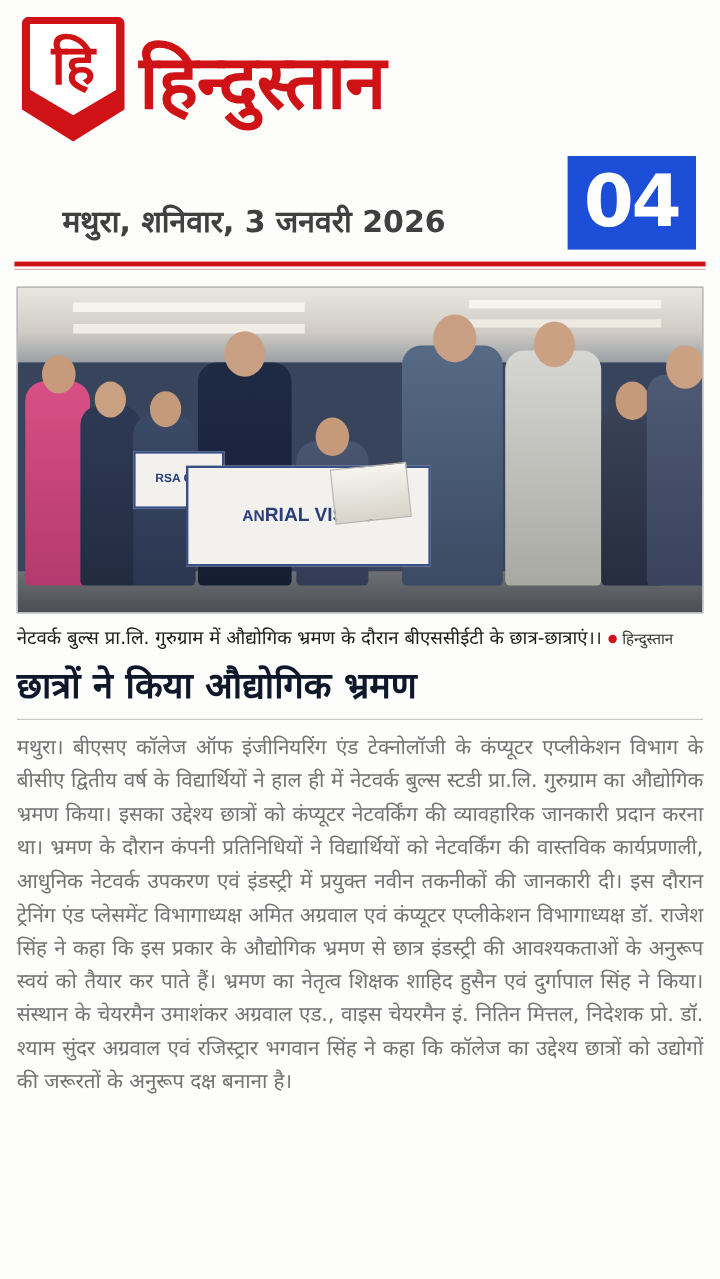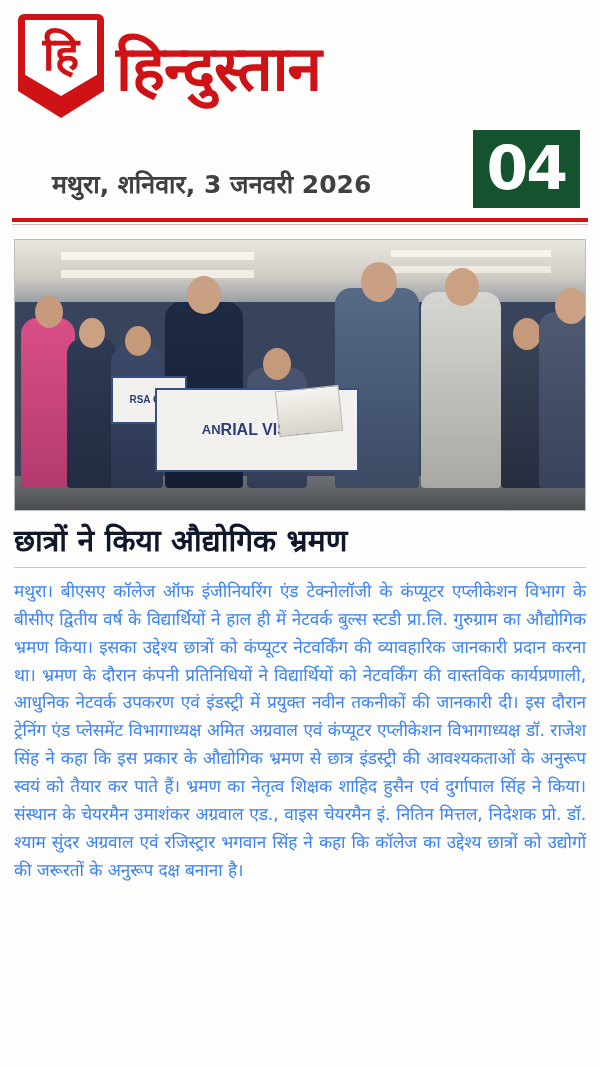--- a/index.html
+++ b/index.html
@@ -82,21 +82,21 @@
   }
   .dateline {
     font-family: "DejaVu Sans", sans-serif;
     font-size: 25px;
     font-weight: bold;
     color: #404040;
     padding-left: 40px;
     padding-bottom: 12px;
   }
   .page-number-box {
-    background: #14532d;
+    background: #1d4ed8;
     color: #ffffff;
     font-family: "DejaVu Sans", sans-serif;
     font-weight: bold;
     font-size: 60px;
     line-height: 1;
     padding: 8px 14px 10px 14px;
     margin-right: 8px;
     margin-bottom: 4px;
     letter-spacing: -2px;
   }
@@ -221,21 +221,21 @@
     margin: 8px 14px 0 14px;
   }
 
   
   .body-text {
     margin: 10px 14px 0 14px;
     font-family: "DejaVu Sans", sans-serif;
     font-size: 17.2px;
     line-height: 1.62;
     text-align: justify;
-    color: #3b82f6;
+    color: #737373;
     letter-spacing: -0.1px;
   }
 </style>
 </head>
 <body>
 
 <div class="page">
 
   <div class="masthead">
     <div class="logo-shield">
@@ -289,19 +289,22 @@
 
     <div class="banner" style="left:140px; top:148px; width:200px; height:80px; font-size:15px; flex-direction:row; justify-content:center;">
       <span style="font-size:13px;">AN</span>
       <span style="font-size:16px;">RIAL VISIT</span>
       <span style="font-size:13px;">O</span>
     </div>
 
     <div style="position:absolute; left:262px; top:148px; width:62px; height:44px; background:linear-gradient(180deg,#f6f4ef 0%,#d8d4cb 100%); border:1px solid #b9b5ac; transform:rotate(-6deg);"></div>
   </div>
 
+  <div class="caption">
+    <span>नेटवर्क बुल्स प्रा.लि. गुरुग्राम में औद्योगिक भ्रमण के दौरान बीएससीईटी के छात्र-छात्राएं।।</span><span class="credit-dot"></span><span class="credit">हिन्दुस्तान</span>
+  </div>
 
   <div class="headline">छात्रों ने किया औद्योगिक भ्रमण</div>
   <div class="headline-rule"></div>
 
   <div class="body-text">मथुरा। बीएसए कॉलेज ऑफ इंजीनियरिंग एंड टेक्नोलॉजी के कंप्यूटर एप्लीकेशन विभाग के बीसीए द्वितीय वर्ष के विद्यार्थियों ने हाल ही में नेटवर्क बुल्स स्टडी प्रा.लि. गुरुग्राम का औद्योगिक भ्रमण किया। इसका उद्देश्य छात्रों को कंप्यूटर नेटवर्किंग की व्यावहारिक जानकारी प्रदान करना था। भ्रमण के दौरान कंपनी प्रतिनिधियों ने विद्यार्थियों को नेटवर्किंग की वास्तविक कार्यप्रणाली, आधुनिक नेटवर्क उपकरण एवं इंडस्ट्री में प्रयुक्त नवीन तकनीकों की जानकारी दी। इस दौरान ट्रेनिंग एंड प्लेसमेंट विभागाध्यक्ष अमित अग्रवाल एवं कंप्यूटर एप्लीकेशन विभागाध्यक्ष डॉ. राजेश सिंह ने कहा कि इस प्रकार के औद्योगिक भ्रमण से छात्र इंडस्ट्री की आवश्यकताओं के अनुरूप स्वयं को तैयार कर पाते हैं। भ्रमण का नेतृत्व शिक्षक शाहिद हुसैन एवं दुर्गापाल सिंह ने किया। संस्थान के चेयरमैन उमाशंकर अग्रवाल एड., वाइस चेयरमैन इं. नितिन मित्तल, निदेशक प्रो. डॉ. श्याम सुंदर अग्रवाल एवं रजिस्ट्रार भगवान सिंह ने कहा कि कॉलेज का उद्देश्य छात्रों को उद्योगों की जरूरतों के अनुरूप दक्ष बनाना है।</div>
 
 </div>
 
 </body></html>

